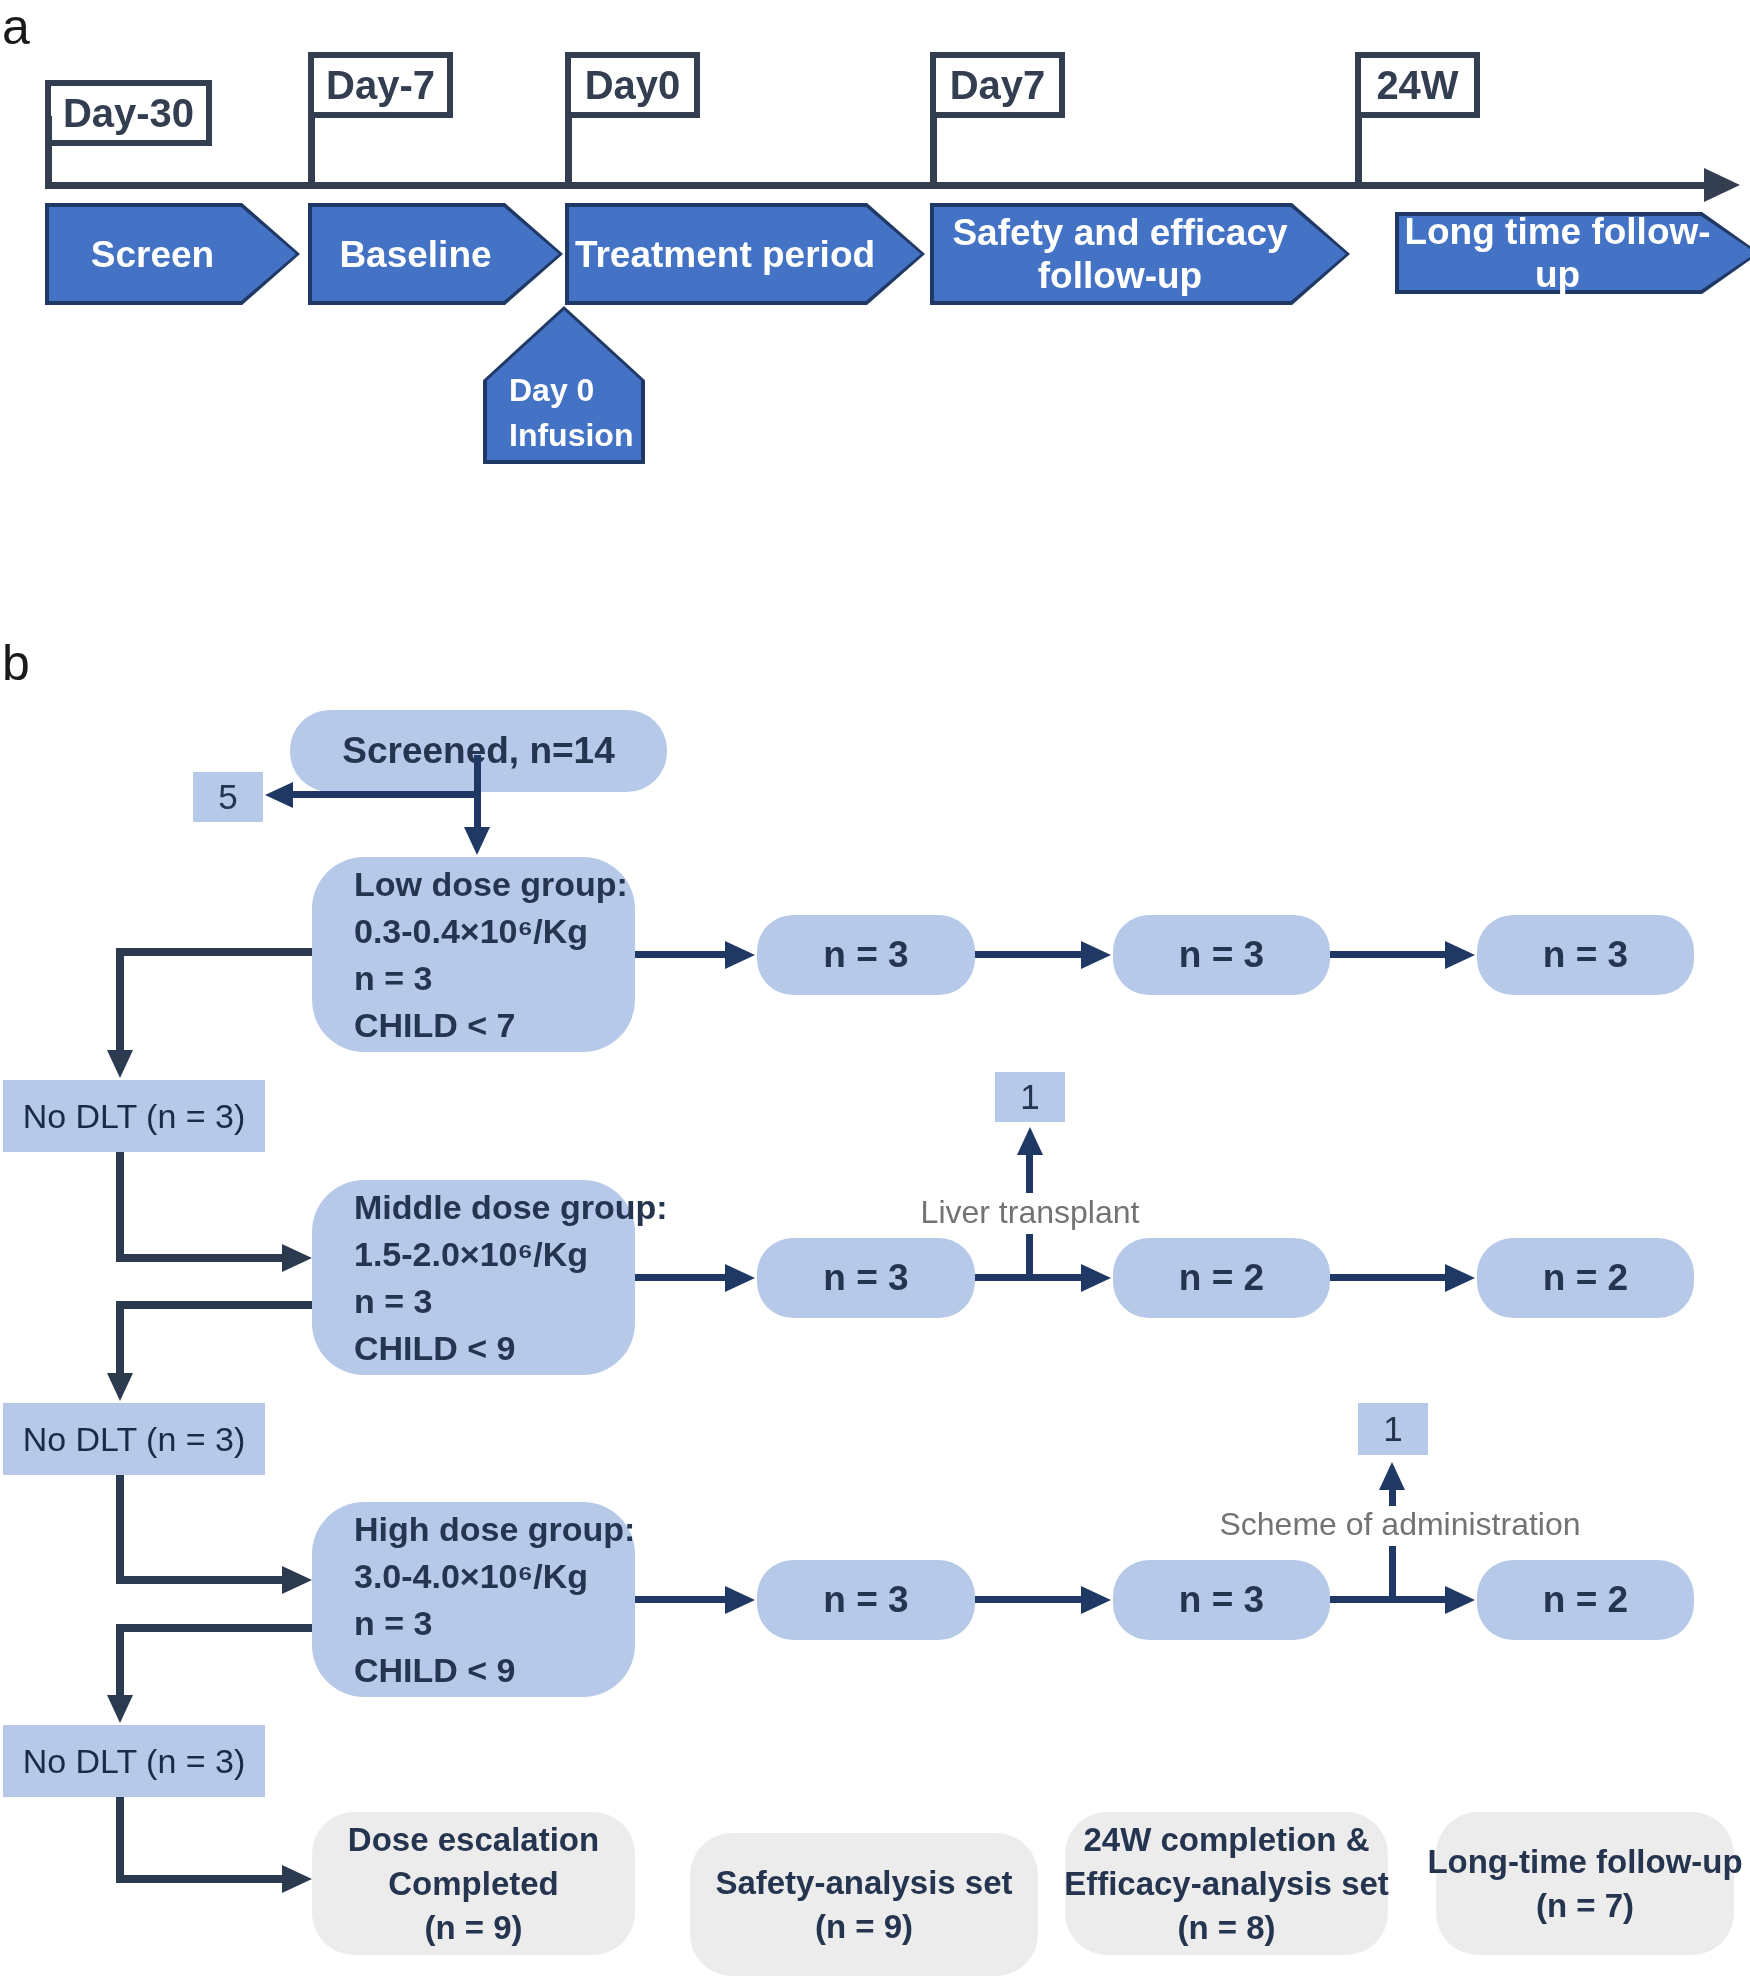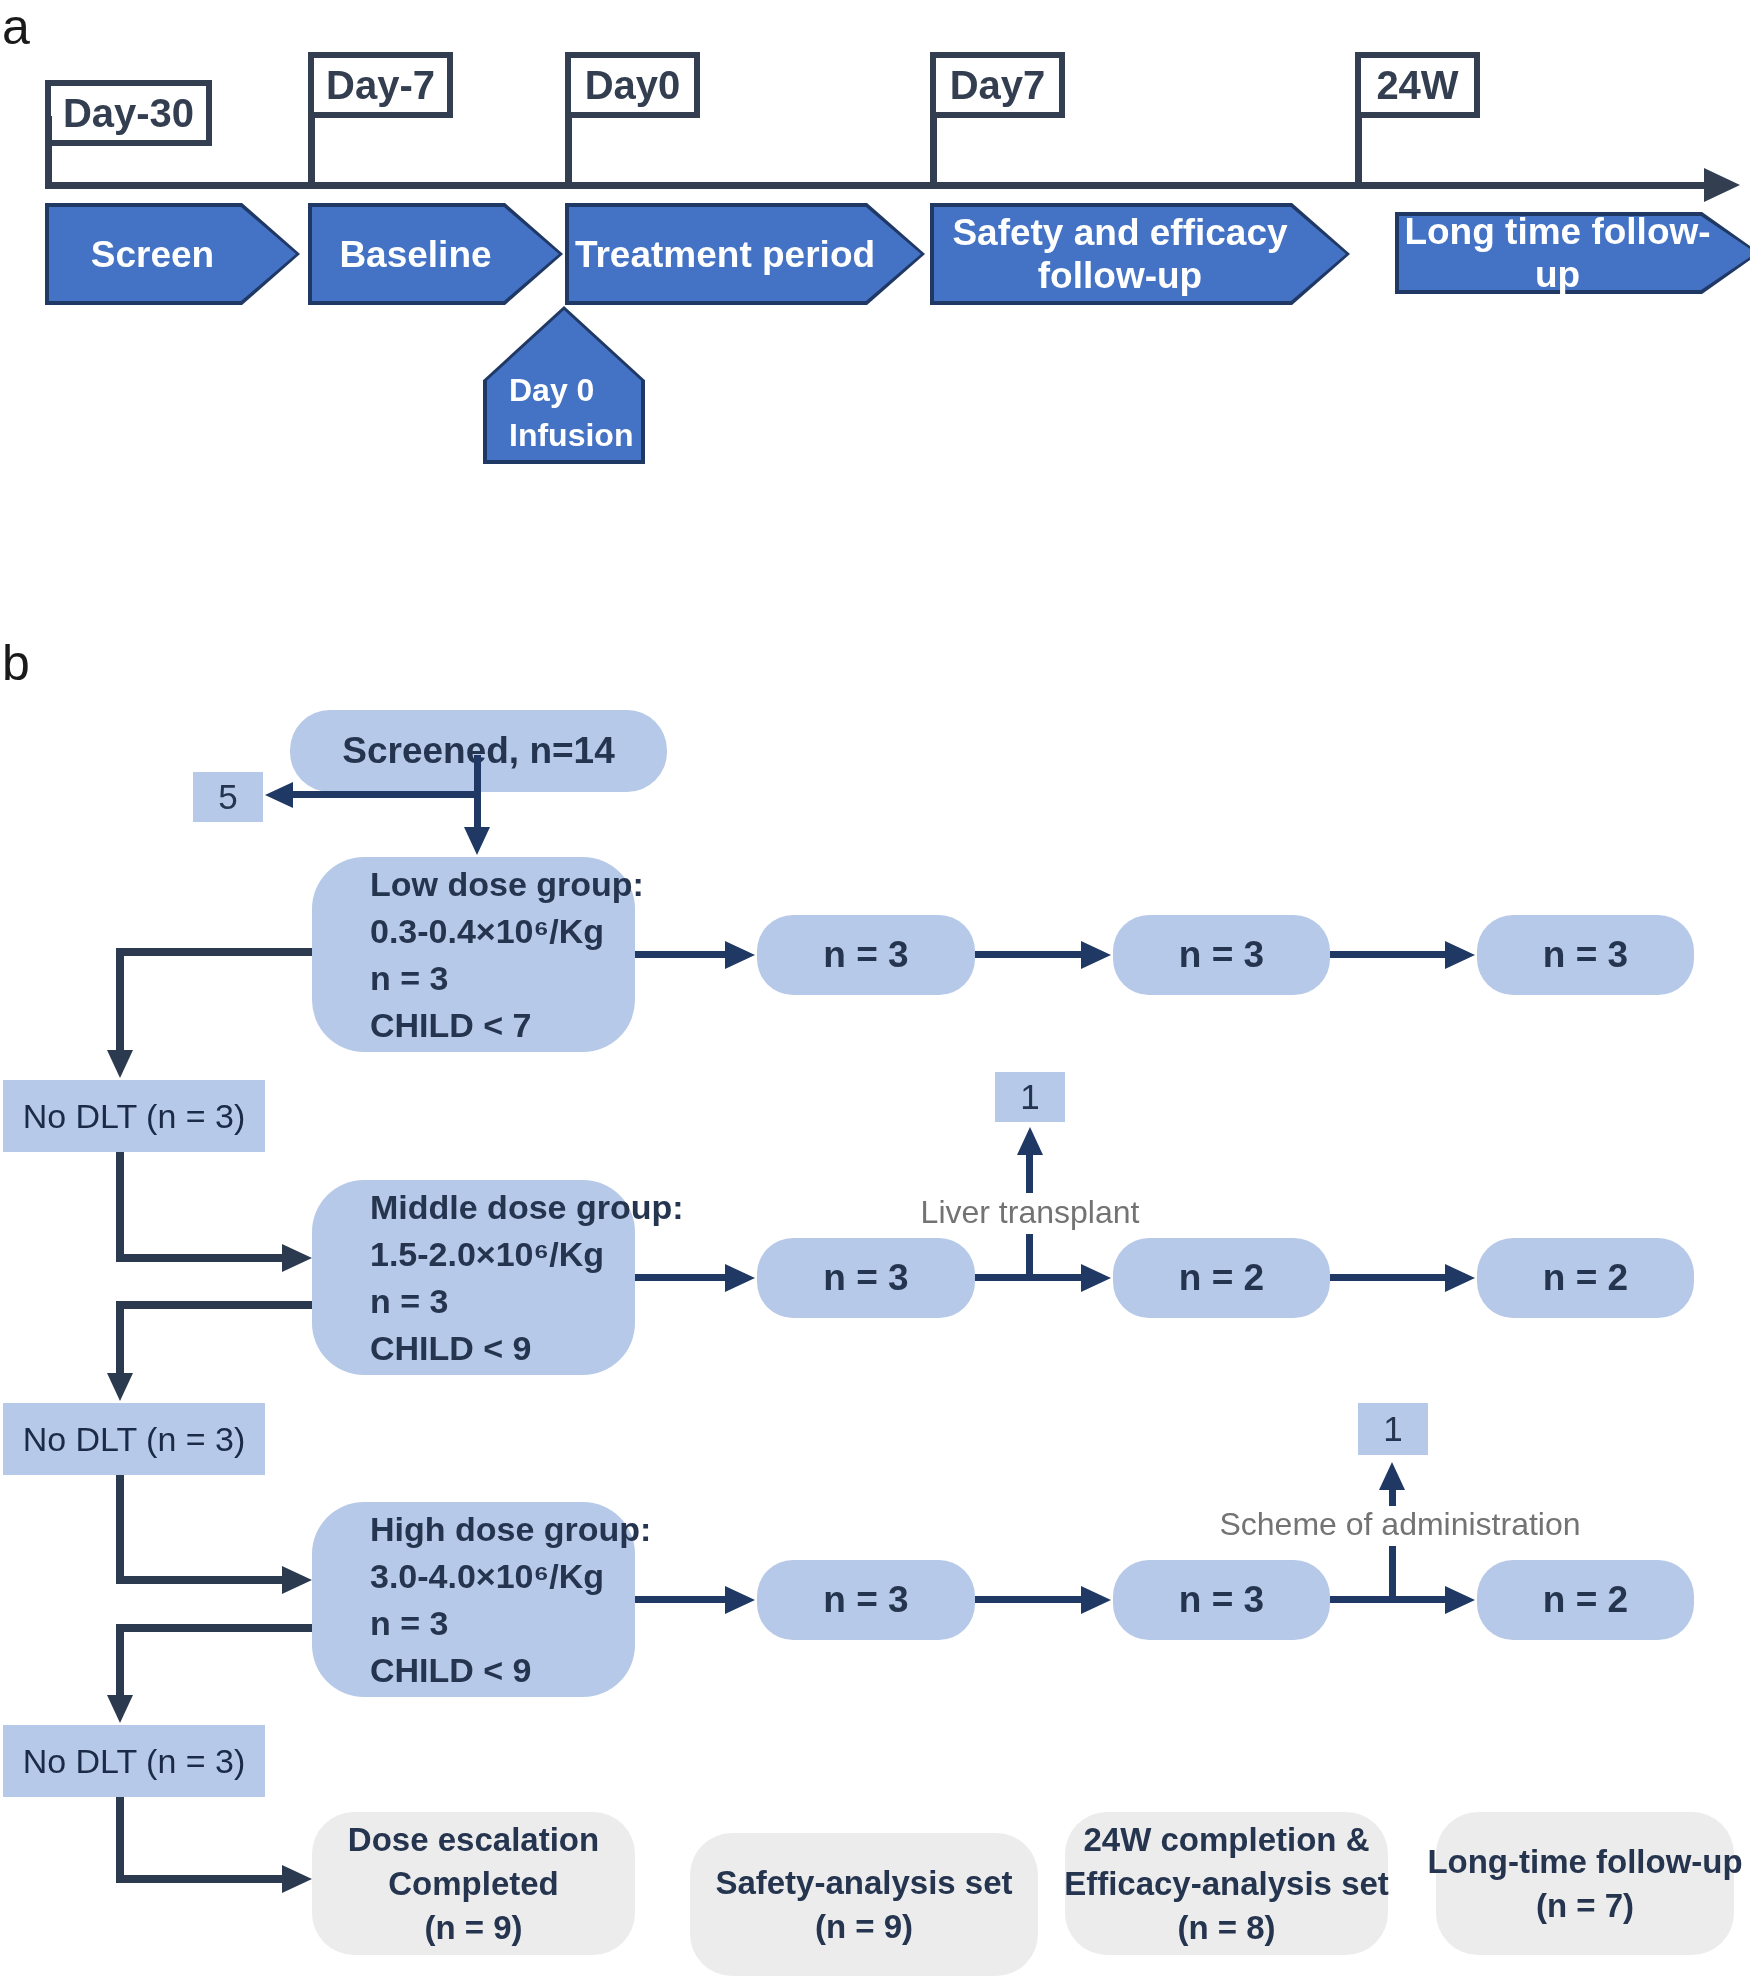--- a/index.html
+++ b/index.html
@@ -25,21 +25,21 @@
   .pent{clip-path:polygon(50% 0,100% 47%,100% 100%,0 100%,0 47%);background:#1F3864;}
   .pent-in{position:absolute;inset:4px;
         clip-path:polygon(50% 0,100% 47%,100% 100%,0 100%,0 47%);background:#4472C4;}
   .pent-text{position:absolute;left:26px;top:62px;color:#ffffff;font-weight:bold;
         font-size:32px;line-height:45px;}
 
   
   .node{background:#B6C9E8;color:#26354F;display:flex;align-items:center;justify-content:center;}
   .screened{border-radius:40px;font-weight:bold;font-size:37px;}
   .group{border-radius:52px;flex-direction:column;align-items:flex-start;
-         padding-left:58px;box-sizing:border-box;font-weight:bold;font-size:34px;
+         padding-left:42px;box-sizing:border-box;font-weight:bold;font-size:34px;
          line-height:47px;justify-content:center;white-space:nowrap;}
   .nbox{border-radius:36px;font-weight:bold;font-size:37px;}
   .sq{font-size:35px;}
   .dlt{font-size:34px;color:#1B2B47;}
   .note{font-size:32px;color:#737373;text-align:center;}
   .outcome{background:#ECECEC;color:#26354F;border-radius:42px;display:flex;
            flex-direction:column;align-items:center;justify-content:center;
            font-weight:bold;font-size:33px;line-height:44px;text-align:center;white-space:nowrap;}
   .ln{background:#1F3864;}
   .el{background:#2B3A4E;}

